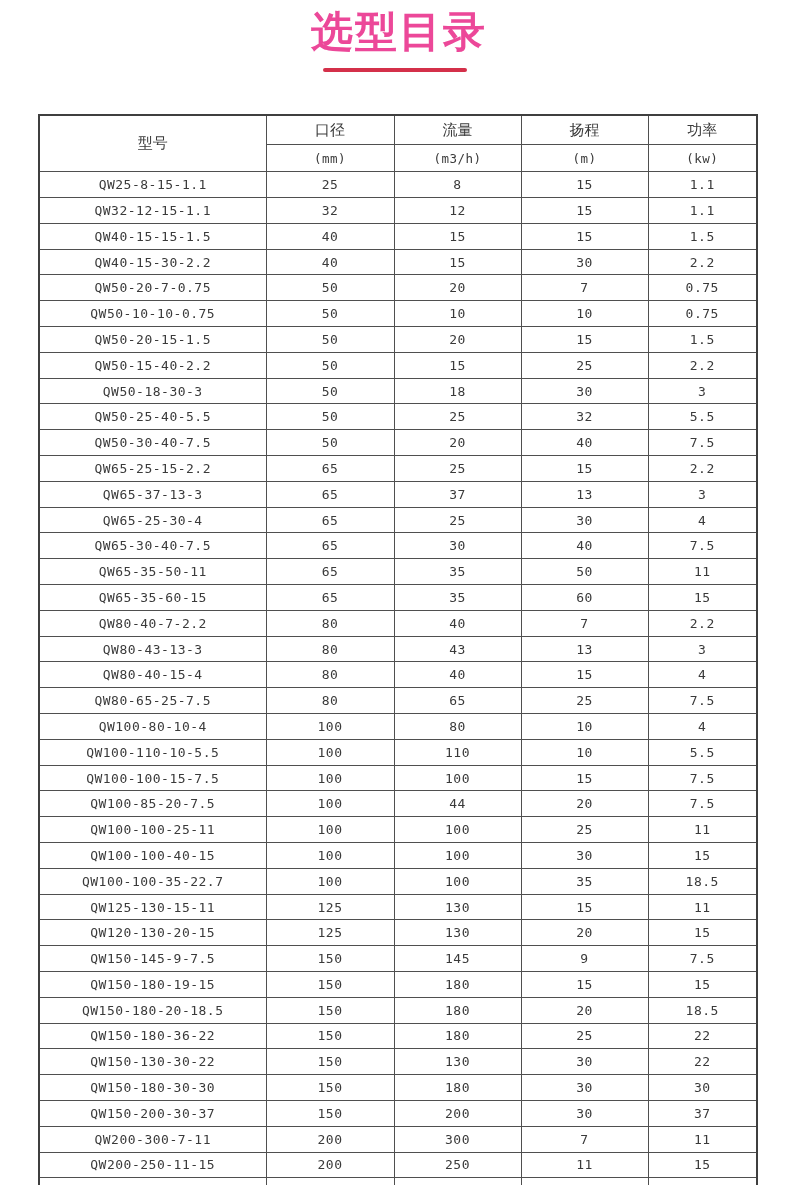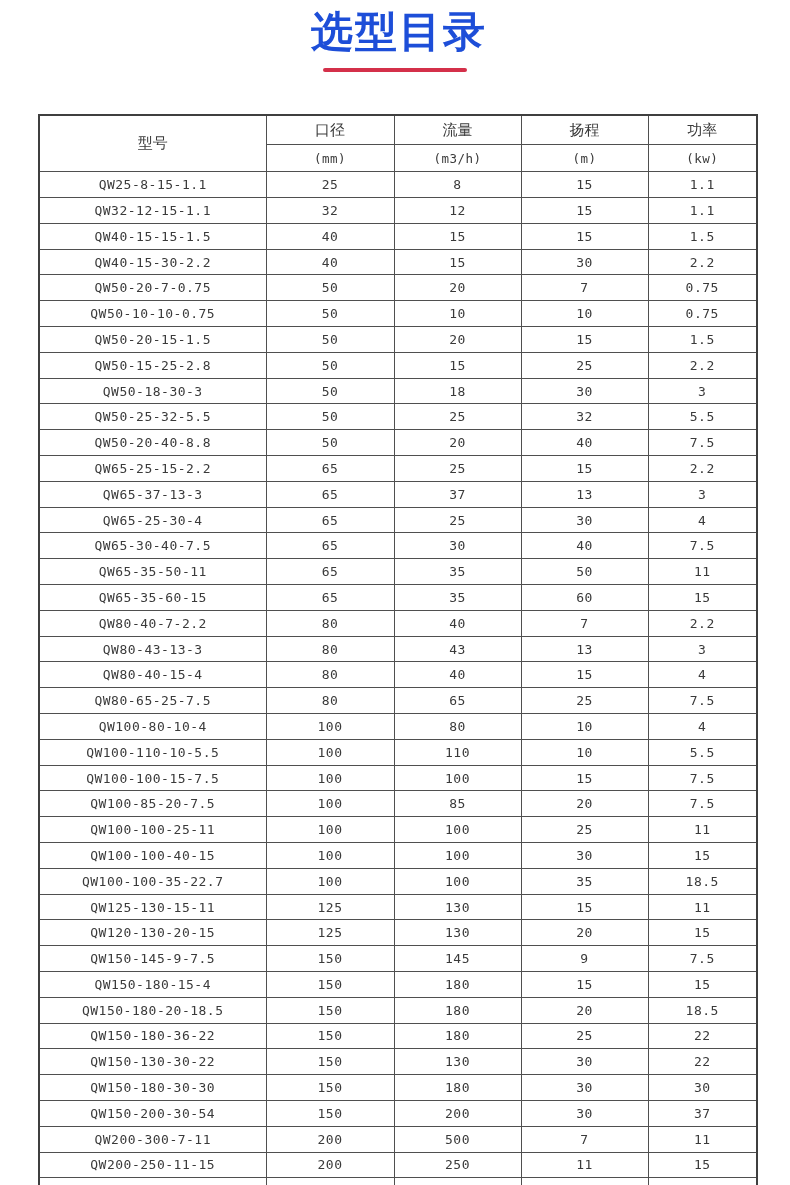--- a/index.html
+++ b/index.html
@@ -12,21 +12,21 @@
     height: 1185px;
     overflow: hidden;
     font-family: "DejaVu Sans", "Liberation Sans", sans-serif;
   }
   .page-title {
     margin: 8px 0 0 0;
     text-align: center;
     font-size: 42px;
     line-height: 1.15;
     font-weight: bold;
-    color: #1d4ed8;
+    color: #ec4899;
     letter-spacing: 2px;
     font-family: "DejaVu Sans", "Liberation Sans", sans-serif;
     padding-left: 8px;
   }
   .title-divider {
     width: 144px;
     height: 4px;
     background: #d4304a;
     margin: 12px auto 0 auto;
     border-radius: 2px;
@@ -145,42 +145,42 @@
     <td>0.75</td>
   </tr>
         <tr class="data-row">
     <td>QW50-20-15-1.5</td>
     <td>50</td>
     <td>20</td>
     <td>15</td>
     <td>1.5</td>
   </tr>
         <tr class="data-row">
-    <td>QW50-15-25-2.8</td>
+    <td>QW50-15-40-2.2</td>
     <td>50</td>
     <td>15</td>
     <td>25</td>
     <td>2.2</td>
   </tr>
         <tr class="data-row">
     <td>QW50-18-30-3</td>
     <td>50</td>
     <td>18</td>
     <td>30</td>
     <td>3</td>
   </tr>
         <tr class="data-row">
-    <td>QW50-25-32-5.5</td>
+    <td>QW50-25-40-5.5</td>
     <td>50</td>
     <td>25</td>
     <td>32</td>
     <td>5.5</td>
   </tr>
         <tr class="data-row">
-    <td>QW50-20-40-8.8</td>
+    <td>QW50-30-40-7.5</td>
     <td>50</td>
     <td>20</td>
     <td>40</td>
     <td>7.5</td>
   </tr>
         <tr class="data-row">
     <td>QW65-25-15-2.2</td>
     <td>65</td>
     <td>25</td>
     <td>15</td>
@@ -266,21 +266,21 @@
         <tr class="data-row">
     <td>QW100-100-15-7.5</td>
     <td>100</td>
     <td>100</td>
     <td>15</td>
     <td>7.5</td>
   </tr>
         <tr class="data-row">
     <td>QW100-85-20-7.5</td>
     <td>100</td>
-    <td>85</td>
+    <td>44</td>
     <td>20</td>
     <td>7.5</td>
   </tr>
         <tr class="data-row">
     <td>QW100-100-25-11</td>
     <td>100</td>
     <td>100</td>
     <td>25</td>
     <td>11</td>
   </tr>
@@ -313,21 +313,21 @@
     <td>15</td>
   </tr>
         <tr class="data-row">
     <td>QW150-145-9-7.5</td>
     <td>150</td>
     <td>145</td>
     <td>9</td>
     <td>7.5</td>
   </tr>
         <tr class="data-row">
-    <td>QW150-180-15-4</td>
+    <td>QW150-180-19-15</td>
     <td>150</td>
     <td>180</td>
     <td>15</td>
     <td>15</td>
   </tr>
         <tr class="data-row">
     <td>QW150-180-20-18.5</td>
     <td>150</td>
     <td>180</td>
     <td>20</td>
@@ -348,30 +348,30 @@
     <td>22</td>
   </tr>
         <tr class="data-row">
     <td>QW150-180-30-30</td>
     <td>150</td>
     <td>180</td>
     <td>30</td>
     <td>30</td>
   </tr>
         <tr class="data-row">
-    <td>QW150-200-30-54</td>
+    <td>QW150-200-30-37</td>
     <td>150</td>
     <td>200</td>
     <td>30</td>
     <td>37</td>
   </tr>
         <tr class="data-row">
     <td>QW200-300-7-11</td>
     <td>200</td>
-    <td>500</td>
+    <td>300</td>
     <td>7</td>
     <td>11</td>
   </tr>
         <tr class="data-row">
     <td>QW200-250-11-15</td>
     <td>200</td>
     <td>250</td>
     <td>11</td>
     <td>15</td>
   </tr>

